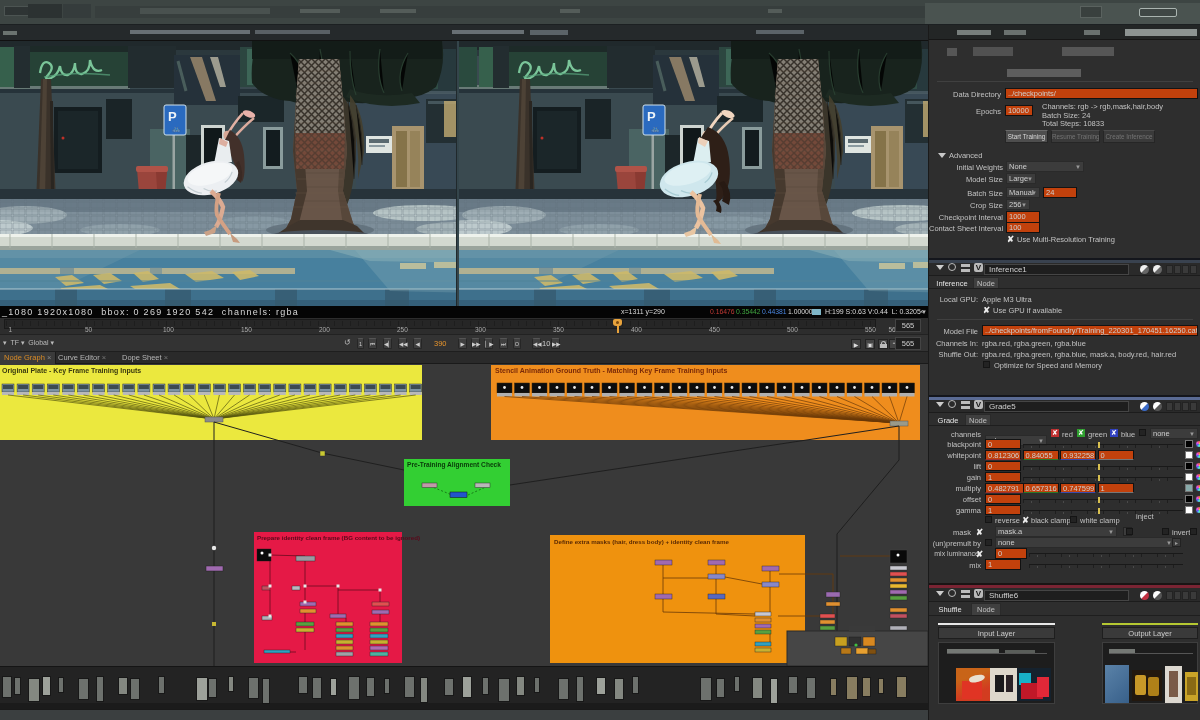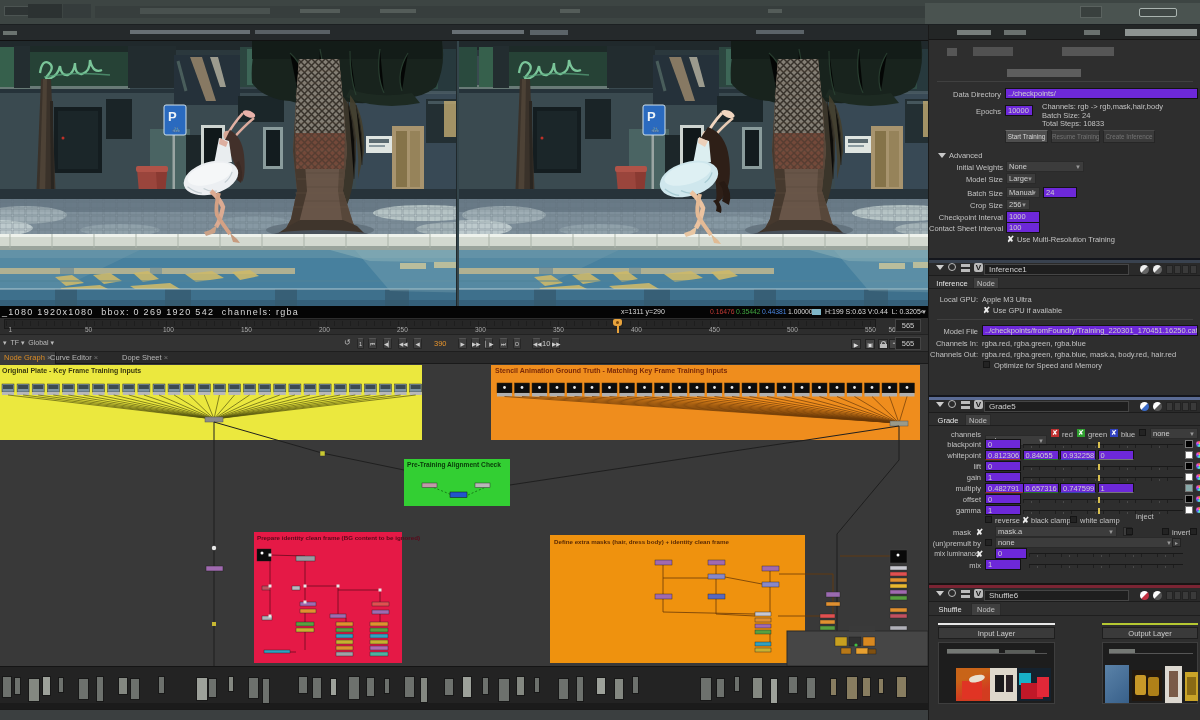--- a/index.html
+++ b/index.html
@@ -1,21 +1,21 @@
 <!DOCTYPE html>
 <html><head><meta charset="utf-8">
 <style>
 *{margin:0;padding:0;box-sizing:border-box;}
 html,body{width:1200px;height:720px;overflow:hidden;background:#2e2e2e;}
 body{font-family:"Liberation Sans",sans-serif;color:#c8c8c8;}
 #app{position:absolute;left:0;top:0;width:1200px;height:720px;}
 .abs{position:absolute;}
 .blur1{filter:blur(0.7px);}
 .lbl{font-size:7.5px;color:#c2c2c2;white-space:nowrap;}
-.inp{background:#6d28d9;border:1px solid #111;border-top:1px solid #141414;color:#cfcfcf;font-size:7.5px;line-height:9px;padding:0 2px;white-space:nowrap;overflow:hidden;}
+.inp{background:#c2410c;border:1px solid #111;border-top:1px solid #141414;color:#cfcfcf;font-size:7.5px;line-height:9px;padding:0 2px;white-space:nowrap;overflow:hidden;}
 .dd{background:#3c3c3c;border:1px solid #2a2a2a;color:#cfcfcf;font-size:7.5px;line-height:9px;padding:0 2px;white-space:nowrap;overflow:hidden;position:absolute;}
 .dd .ar{position:absolute;right:2px;top:1px;color:#999;font-size:6px;line-height:9px;}
 .cb{width:7px;height:7px;background:#232323;border:1px solid #151515;font-size:7px;line-height:7px;color:#fff;text-align:center;}
 .cb.ck{background:none;border:none;color:#ececec;font-size:8.5px;line-height:8px;font-weight:bold;width:9px;height:9px;}
 .btn{background:#4e4e4e;border:1px solid #262626;border-top:1px solid #6a6a6a;color:#d8d8d8;font-size:6.3px;line-height:11px;text-align:center;white-space:nowrap;overflow:hidden;}
 .btn.dis{background:#3a3a3a;border-top:1px solid #4a4a4a;color:#747474;}
 .hdrbox{background:#1e1e1e;border:1px solid #454545;color:#d0d0d0;font-size:8px;line-height:10px;padding:0 4px;}
 .tab{position:absolute;font-size:7.5px;line-height:11px;text-align:center;color:#c0c0c0;background:#3f3f3f;border:1px solid #2a2a2a;border-bottom:none;}
 .tab.on{background:transparent;border-color:transparent;color:#e4e4e4;}
 .tick{position:absolute;height:5px;background-image:repeating-linear-gradient(90deg,#1e1e1e 0,#1e1e1e 1px,transparent 1px,transparent 8px);}
@@ -325,21 +325,21 @@
         <span style="position:absolute;left:2px;top:1px;width:5px;height:3px;border:1px solid #bbb;border-bottom:none;border-radius:3px 3px 0 0;"></span>
         <span style="position:absolute;left:1px;top:4px;width:7px;height:4px;background:#bbb;"></span>
       </div>
       <div class="abs" style="left: 889px; top: 339px; width: 10px; height: 10px; background: rgb(68, 68, 68); border: 1px solid rgb(34, 34, 34); color: rgb(221, 221, 221); font-size: 6px; line-height: 10px; text-align: center;">⌃</div>
     </div>
 <div class="abs" style="left:895px;top:337px;width:26px;height:13px;background:#1f1f1f;border:1px solid #444;color:#ccc;font-size:7.5px;line-height:12px;text-align:center;">565</div>
 
 <div class="abs" style="left:0;top:352px;width:928px;height:12px;background:#2a2a2a;border-bottom:1px solid #1a1a1a;"></div>
 <div class="abs" style="left:0;top:352px;width:56px;height:12px;background:#3a3a3a;border-right:1px solid #1a1a1a;"></div>
 <div class="abs" style="left:4px;top:353px;font-size:7.5px;color:#d98b26;">Node Graph&nbsp;<span style="color:#888;">×</span></div>
-<div class="abs" style="left:50px;top:353px;font-size:7.5px;color:#b5b5b5;">Curve Editor&nbsp;<span style="color:#777;">×</span></div>
+<div class="abs" style="left:58px;top:353px;font-size:7.5px;color:#b5b5b5;">Curve Editor&nbsp;<span style="color:#777;">×</span></div>
 <div class="abs" style="left:122px;top:353px;font-size:7.5px;color:#b5b5b5;">Dope Sheet&nbsp;<span style="color:#777;">×</span></div>
 
 <div id="ng" class="abs" style="left:0;top:364px;width:928px;height:302px;background:#393939;overflow:hidden;">
 <svg width="928" height="302" viewBox="0 0 928 302">
 
   <rect x="-6" y="1" width="428" height="75" fill="#ebe83e"></rect>
   <rect x="491" y="1" width="429" height="75" fill="#ef8d1d"></rect>
   <text x="2" y="9" font-size="7" font-weight="bold" fill="#3a3a10">Original Plate - Key Frame Training Inputs</text>
   <text x="495" y="9" font-size="7" font-weight="bold" fill="#7a2a08">Stencil Animation Ground Truth - Matching Key Frame Training Inputs</text>
 
@@ -825,21 +825,21 @@
   <div class="abs" style="left:0;top:263px;width:272px;height:1px;background:#1e1e1e;"></div>
   <div class="lbl abs" style="left:0;top:270px;width:49px;text-align:right;">Local GPU:</div>
   <div class="lbl abs" style="left:53px;top:270px;">Apple M3 Ultra</div>
   <div class="cb ck abs" style="left:53px;top:281px;">✘</div>
   <div class="lbl abs" style="left:64px;top:281px;">Use GPU if available</div>
   <div class="abs" style="left:8px;top:294px;width:256px;height:1px;background:#404040;"></div>
   <div class="lbl abs" style="left:0;top:302px;width:49px;text-align:right;">Model File</div>
   <div class="inp abs" style="left:53px;top:300px;width:216px;height:11px;">../checkpoints/fromFoundry/Training_220301_170451.16250.cat</div>
   <div class="lbl abs" style="left:0;top:314px;width:49px;text-align:right;">Channels In:</div>
   <div class="lbl abs" style="left:53px;top:314px;">rgba.red, rgba.green, rgba.blue</div>
-  <div class="lbl abs" style="left:0;top:325px;width:49px;text-align:right;">Channels Out:</div>
+  <div class="lbl abs" style="left:0;top:325px;width:49px;text-align:right;">Shuffle Out:</div>
   <div class="lbl abs" style="left:53px;top:325px;">rgba.red, rgba.green, rgba.blue, mask.a, body.red, hair.red</div>
   <div class="cb abs" style="left:54px;top:336px;"></div>
   <div class="lbl abs" style="left:65px;top:336px;">Optimize for Speed and Memory</div>
 
   <div class="abs" style="left:0;top:370px;width:272px;height:2px;background:#14161c;"></div>
   <div class="abs" style="left:0;top:372px;width:272px;height:3px;background:#5a6b94;"></div>
   <div class="abs" style="left:0;top:375px;width:272px;height:13px;background:#2a2a2a;border-bottom:1px solid #1c1c1c;"></div>
   <div class="hicons abs" style="left:0;top:375px;">
         <span style="position:absolute;left:7px;top:2px;width:0;height:0;border-left:4px solid transparent;border-right:4px solid transparent;border-top:5px solid #ccc;"></span>
         <span style="position:absolute;left:19px;top:0;width:8px;height:8px;border:1.5px solid #bbb;border-radius:50%;"></span>

